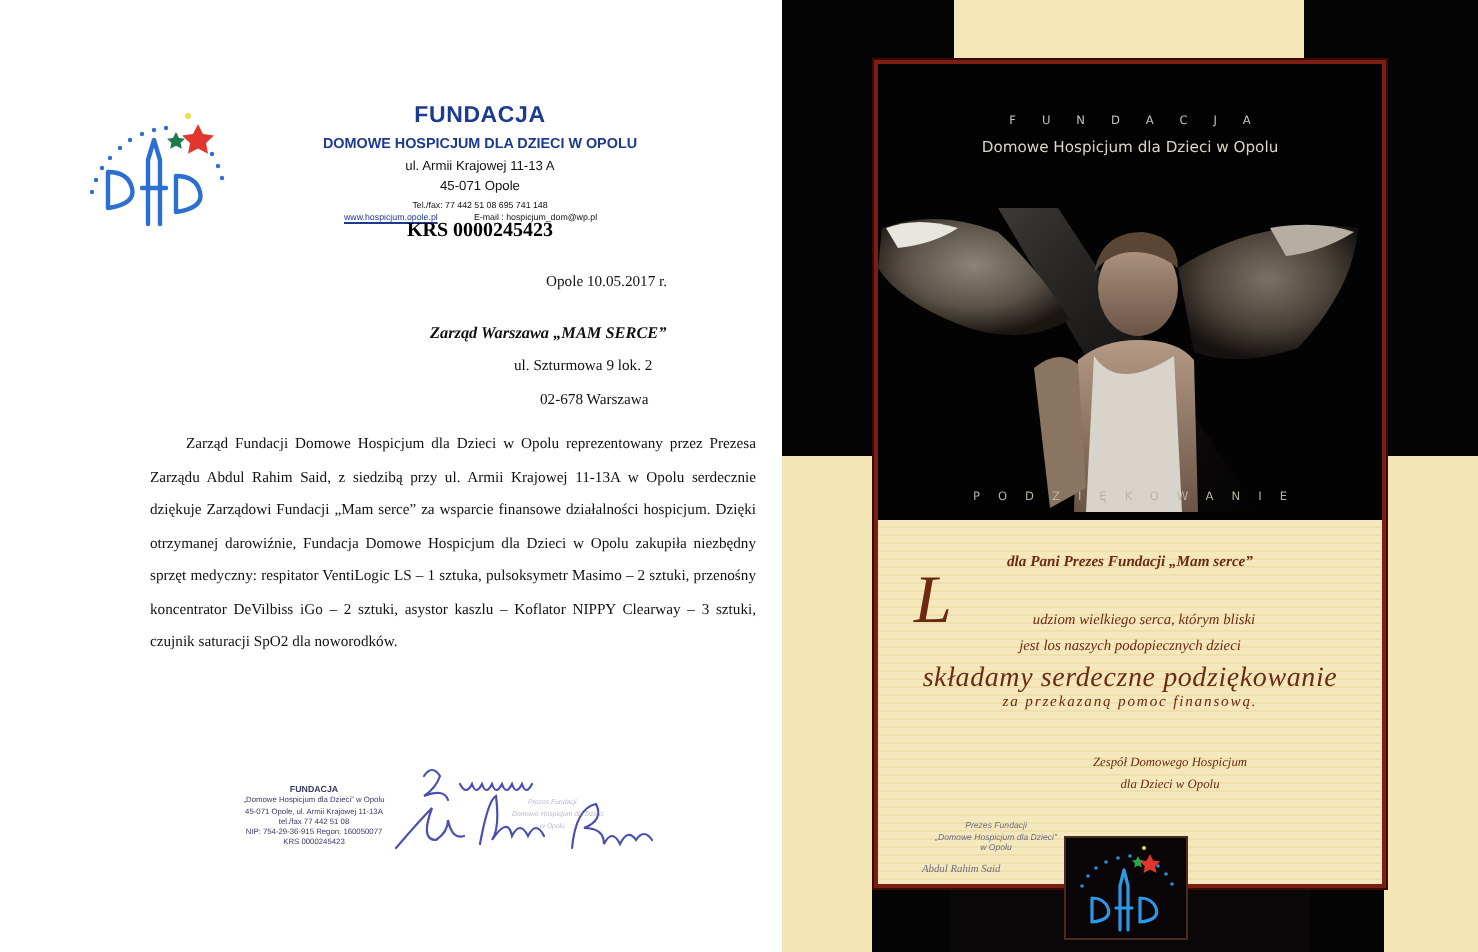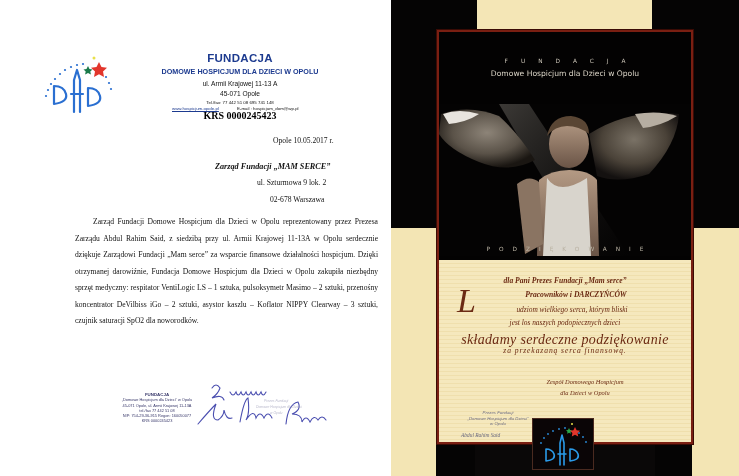--- a/index.html
+++ b/index.html
@@ -99,21 +99,21 @@
   <div class="hdr" id="hdr-title">FUNDACJA</div>
   <div class="hdr" id="hdr-sub">DOMOWE HOSPICJUM DLA DZIECI W OPOLU</div>
   <div class="hdr" id="hdr-addr">ul. Armii Krajowej 11-13 A</div>
   <div class="hdr" id="hdr-city">45-071 Opole</div>
   <div class="hdr" id="hdr-tel">Tel./fax: 77 442 51 08          695 741 148</div>
   <span id="hdr-web">www.hospicjum.opole.pl</span>
   <span id="hdr-mail">E-mail : hospicjum_dom@wp.pl</span>
   <div class="hdr" id="hdr-krs">KRS 0000245423</div>
 
   <div class="r" id="date">Opole 10.05.2017 r.</div>
-  <div class="r" id="recipient">Zarząd Fundacji „MAM SERCE”</div>
+  <div class="r" id="recipient">Zarząd Warszawa „MAM SERCE”</div>
   <div class="r" id="rcp-street">ul. Szturmowa 9 lok. 2</div>
   <div class="r" id="rcp-city">02-678 Warszawa</div>
 
   <div class="body-text" id="para1">
     <p>Zarząd Fundacji Domowe Hospicjum dla Dzieci w Opolu reprezentowany przez Prezesa Zarządu Abdul Rahim Said, z siedzibą przy ul. Armii Krajowej 11-13A w Opolu serdecznie dziękuje Zarządowi Fundacji „Mam serce” za wsparcie finansowe działalności hospicjum. Dzięki otrzymanej darowiźnie, Fundacja Domowe Hospicjum dla Dzieci w Opolu zakupiła niezbędny sprzęt medyczny: respitator VentiLogic LS – 1 sztuka, pulsoksymetr Masimo – 2 sztuki, przenośny koncentrator DeVilbiss iGo – 2 sztuki, asystor kaszlu – Koflator NIPPY Clearway – 3 sztuki, czujnik saturacji SpO2 dla noworodków.</p>
   </div>
 
   <div id="stamp">
     <div class="t">FUNDACJA</div>
     <div>„Domowe Hospicjum dla Dzieci” w Opolu</div>
@@ -182,26 +182,25 @@
       <path d="M100 76 Q112 66 130 66 Q150 66 158 76 L160 152 L98 152 Z" fill="url(#skin)"></path>
       <path d="M108 74 Q120 92 148 74 L152 152 L104 152 Z" fill="#d8d4cc"></path>
       <path d="M78 80 Q90 70 100 78 L104 140 L86 150 Z" fill="#8a7462"></path>
     </svg>
 
     <div id="podz">PODZIĘKOWANIE</div>
   </div>
 
   <div id="card-cream">
     <div class="cl" id="to-line">dla Pani Prezes Fundacji „Mam serce”</div>
-    <div class="cl" id="staff-line">Pracowników i DARCZYŃCÓW</div>
     <div id="bigL">L</div>
     <div class="cl" id="msg1">udziom wielkiego serca, którym bliski</div>
     <div class="cl" id="msg2">jest los naszych podopiecznych dzieci</div>
     <div class="cl" id="msg3">składamy serdeczne podziękowanie</div>
-    <div class="cl" id="msg4">za przekazaną serca finansową.</div>
+    <div class="cl" id="msg4">za przekazaną pomoc finansową.</div>
     <div class="cl" id="team1">Zespół Domowego Hospicjum</div>
     <div class="cl" id="team2">dla Dzieci w Opolu</div>
     <div id="card-stamp">
       <div>Prezes Fundacji</div>
       <div>„Domowe Hospicjum dla Dzieci”</div>
       <div>w Opolu</div>
     </div>
     <div id="card-sign-name">Abdul Rahim Said</div>
   </div>
 </div>

